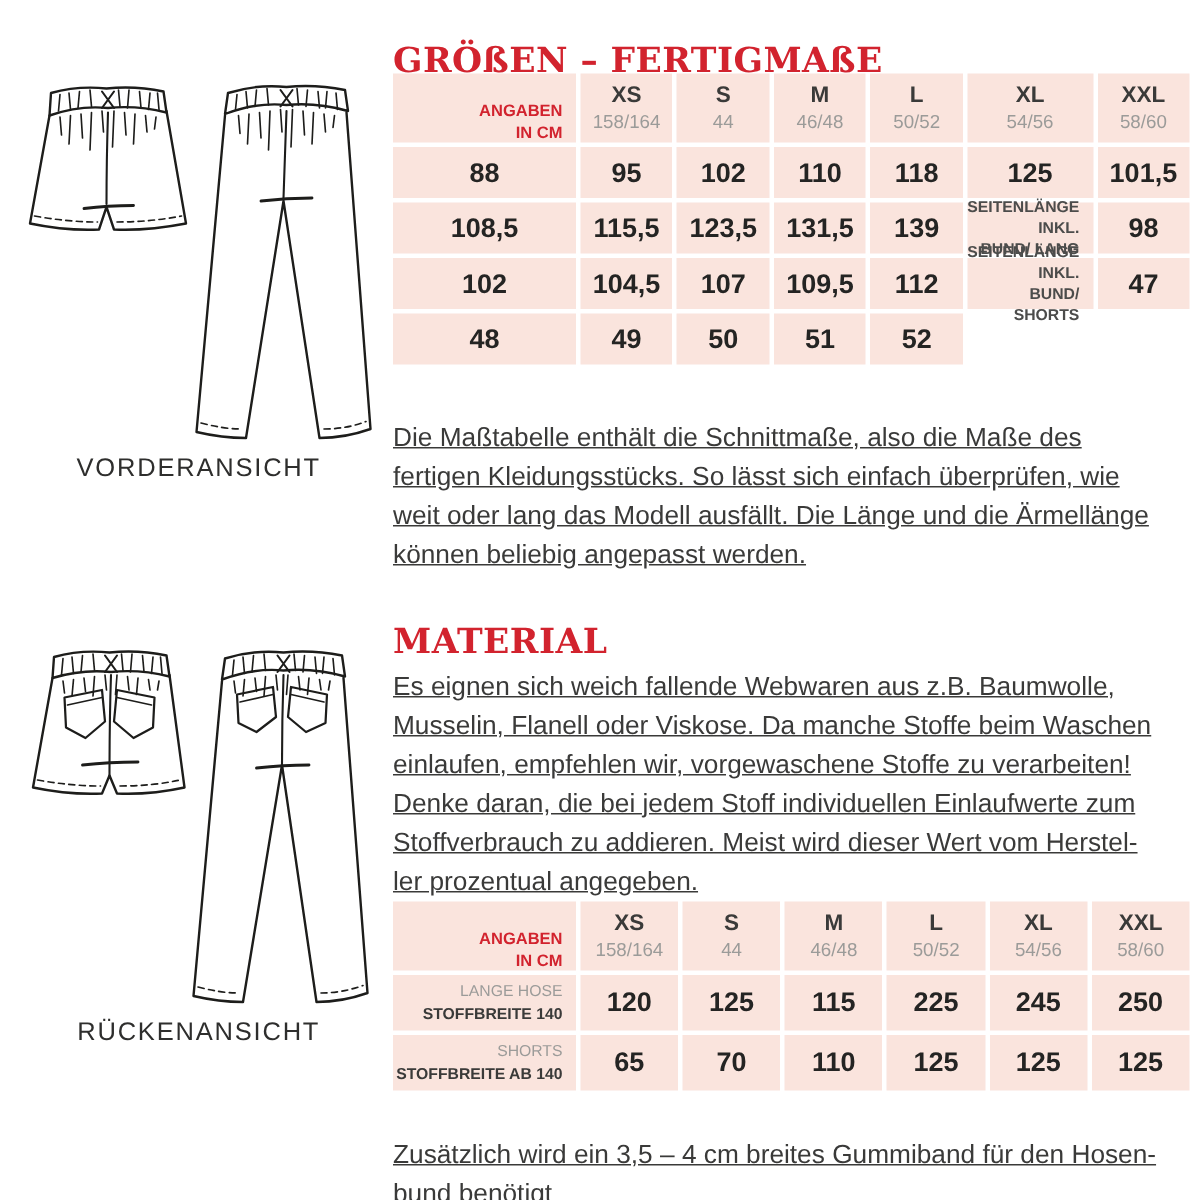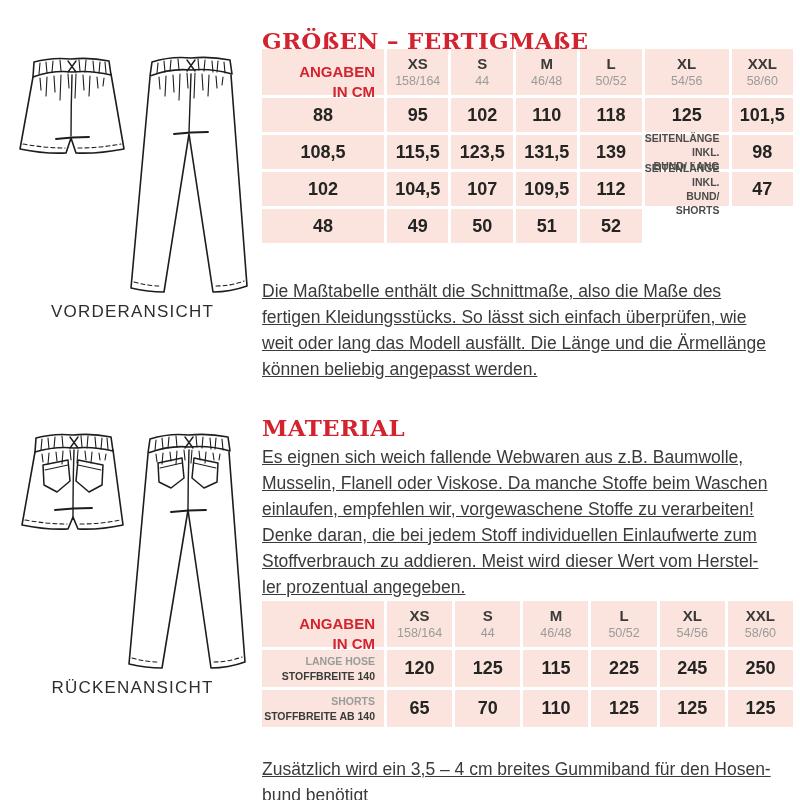--- a/index.html
+++ b/index.html
@@ -66,31 +66,31 @@
   .table-sizes{top:49px;grid-template-rows:46px 34px 34px 34px 34px;}
   .table-fabric{top:601px;grid-template-rows:46px 37px 37px;}
   .cell{
     background:#fae4dd;
     display:flex;flex-direction:column;
     align-items:center;justify-content:center;
     text-align:center;
   }
   .cell-label{align-items:flex-end;padding-right:9px;text-align:right;}
   .unit-label{
-    color:#d2232e;font-weight:700;font-size:15px;line-height:1.32;
+    color:#d2232e;font-weight:700;font-size:11px;line-height:1.32;
     white-space:pre-line;
     margin-top:20px;
   }
   .col-size{font-size:15px;font-weight:700;color:#3a3a39;line-height:1.25;}
   .col-sub{font-size:12.5px;color:#9b9b99;line-height:1.25;}
   .row-label{
     font-size:10.5px;font-weight:700;color:#4c4c4b;
     line-height:1.35;white-space:pre-line;
   }
-  .row-label-top{font-size:10.5px;font-weight:700;color:#9b9b99;line-height:1.35;}
+  .row-label-top{font-size:10.5px;font-weight:400;color:#9b9b99;line-height:1.35;}
   .row-label-bottom{font-size:10.5px;font-weight:700;color:#3a3a39;line-height:1.35;}
   .val{font-size:18px;font-weight:700;color:#242423;}
 </style>
 </head>
 <body>
 
 <div class="page">
 
   <svg class="fig-svg fig-front" viewBox="0 0 245 252">
     <g>

